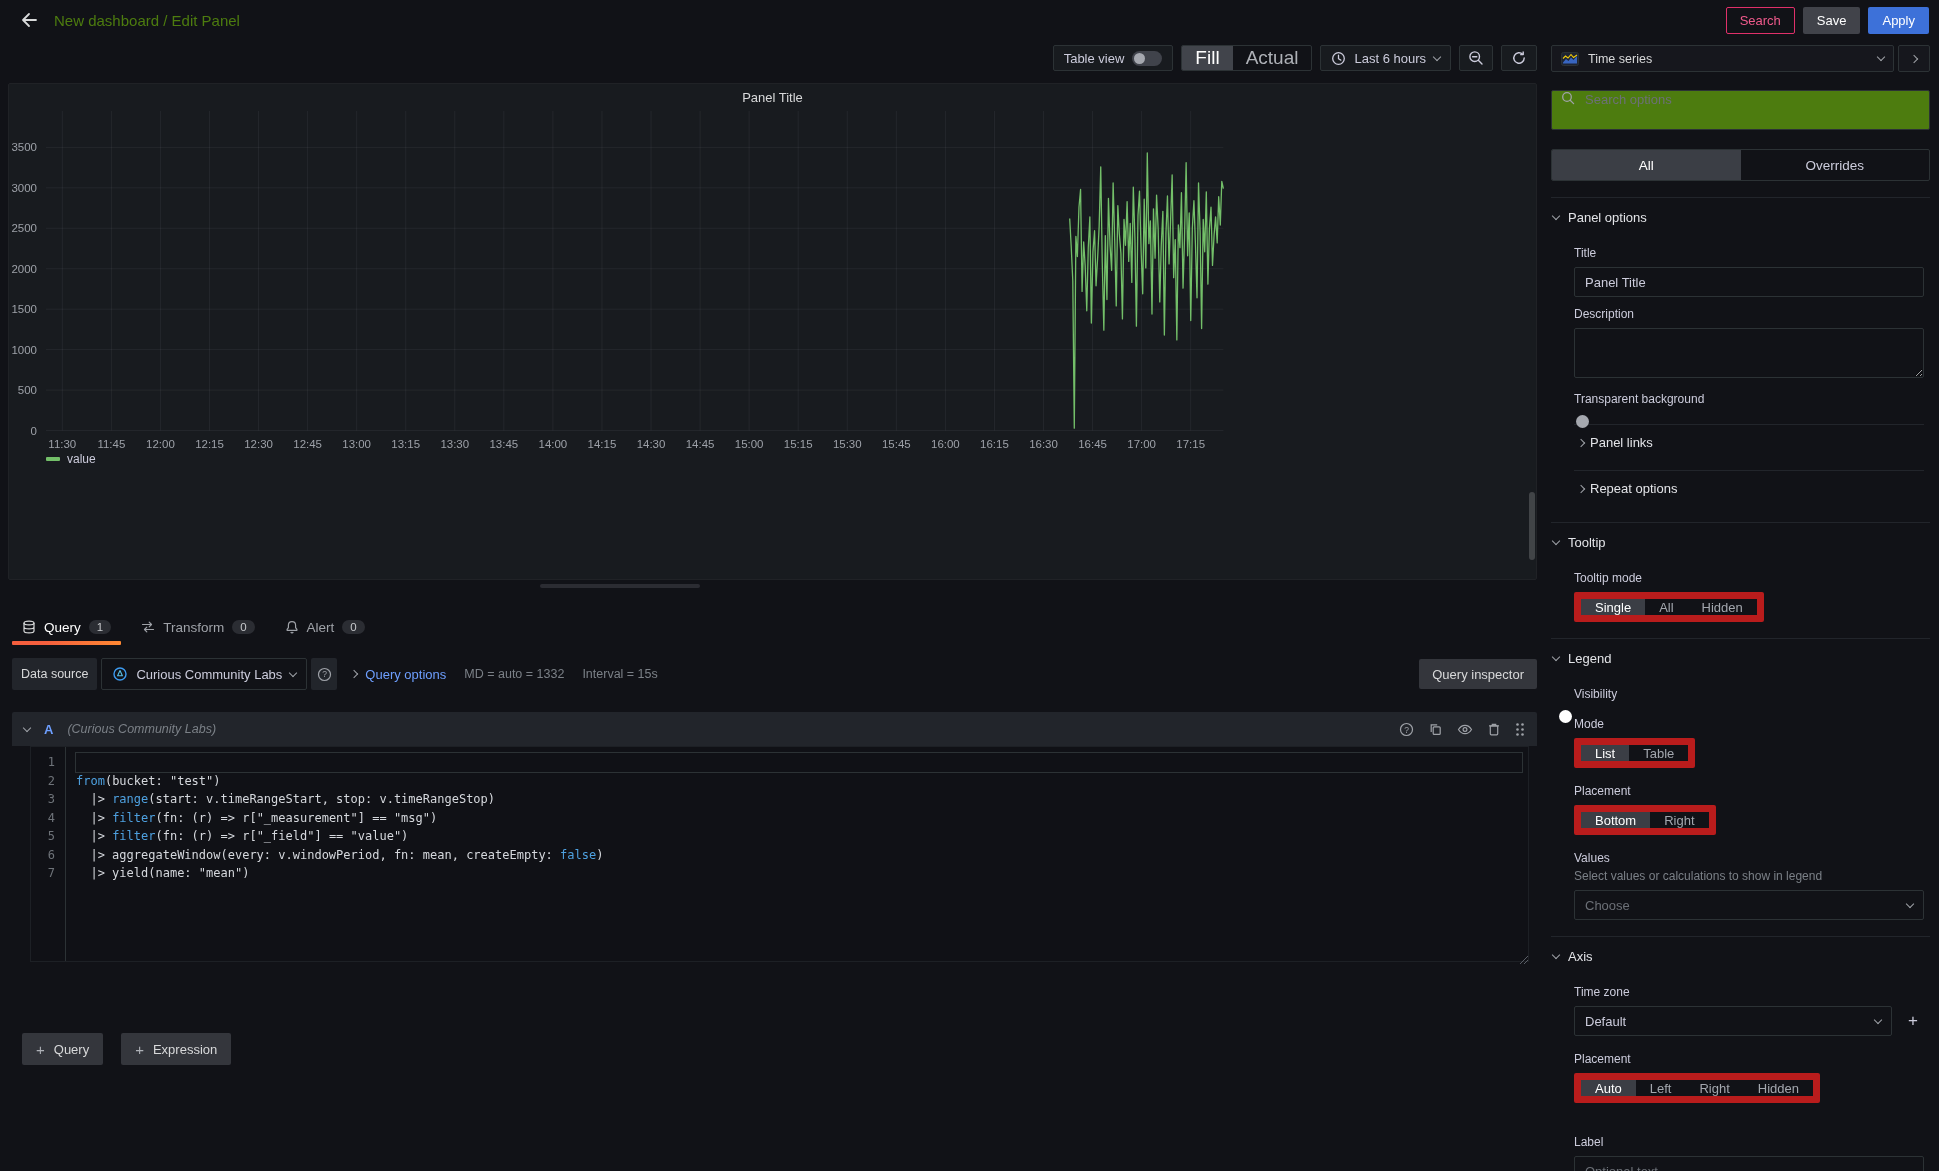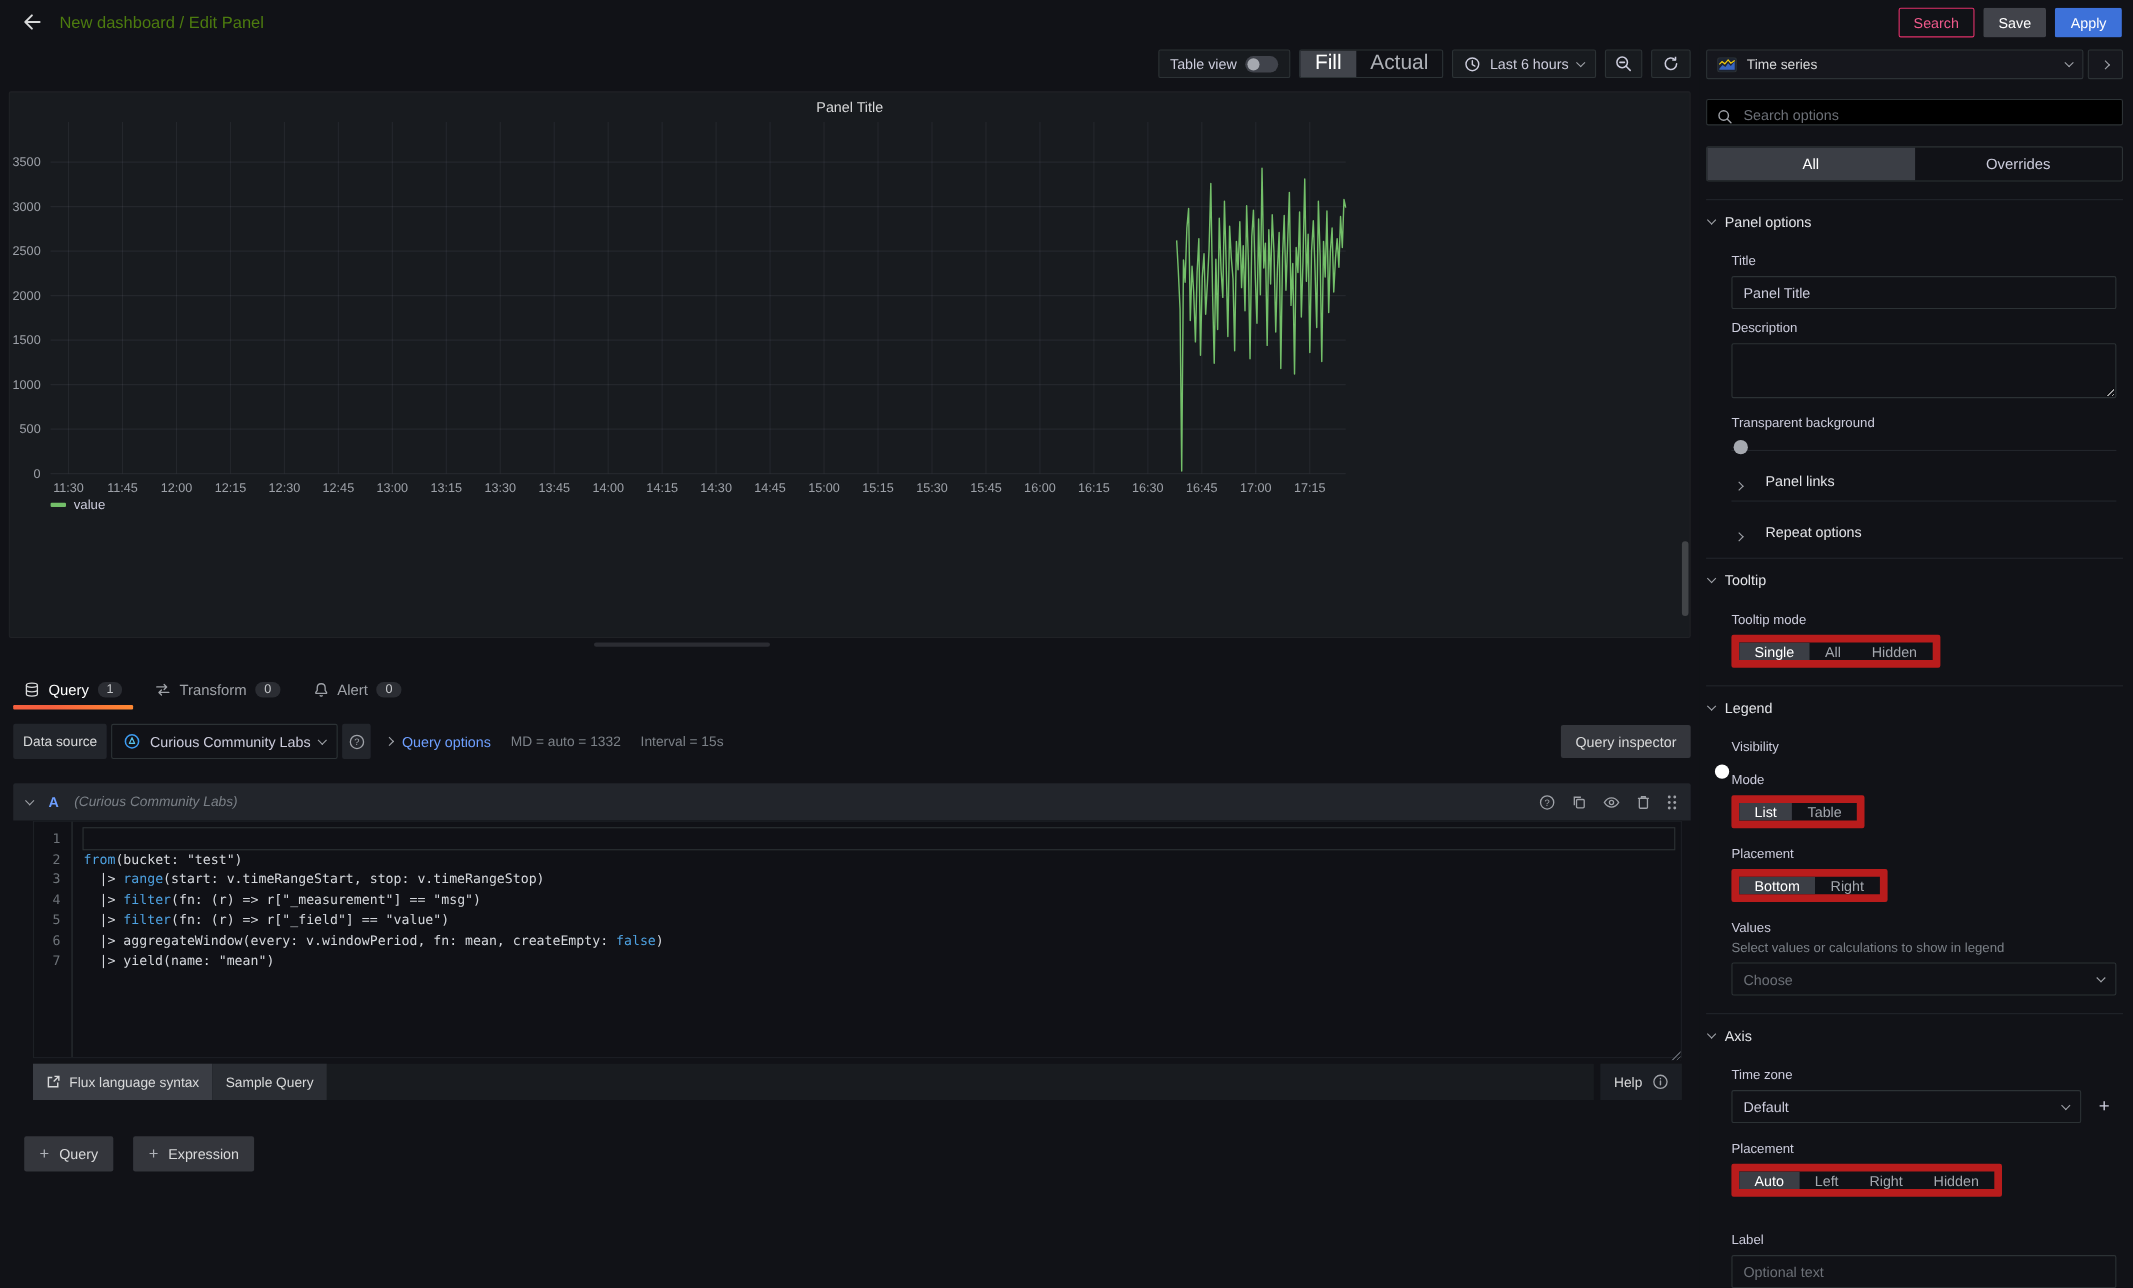--- a/index.html
+++ b/index.html
@@ -101,22 +101,22 @@
   .plus{font-size:15px;color:#aeb1b7;line-height:1;}
 
   
   .sidebar{position:absolute;top:40px;left:1545px;right:0;bottom:0;background:#111217;padding:0 9px 0 6px;overflow:hidden;}
   .viz-row{margin-top:5px;display:flex;gap:4px;}
   .viz-select{flex:1;height:27px;border:1px solid #2c3235;background:#16171d;border-radius:2px;
     display:flex;align-items:center;gap:9px;padding:0 9px;cursor:pointer;}
   .viz-select .lbl{font-size:12.5px;font-weight:500;color:#d8d9da;flex:1;}
   .viz-expand{width:32px;height:27px;border:1px solid #2c3235;background:#16171d;border-radius:2px;
     display:flex;align-items:center;justify-content:center;cursor:pointer;}
-  .search-box{margin-top:18px;height:24px;border:1px solid #2c3235;background:#000000;border-radius:2px;
-    display:flex;align-items:flex-end;gap:8px;padding:0 9px;}
+  .search-box{margin-top:18px;height:40px;border:1px solid #2c3235;background:#4d7c0f;border-radius:2px;
+    display:flex;align-items:flex-start;gap:8px;padding:0 9px;}
   .search-box input{background:transparent;border:none;outline:none;color:#ccccdc;font-size:13px;width:100%;
     font-family:"Liberation Sans",sans-serif;}
   .search-box input::placeholder{color:#6c7077;}
   .sb-tabs{margin-top:19px;height:32px;border:1px solid #2c3235;border-radius:2px;display:flex;background:#111217;overflow:hidden;}
   .sb-tab{flex:1;display:flex;align-items:center;justify-content:center;font-size:13.5px;color:#ccccdc;cursor:pointer;}
   .sb-tab.sel{background:#3b3e45;color:#fff;font-weight:500;}
   .sb-sections{margin-top:16px;}
   .sb-section{border-top:1px solid #22252b;padding:0 2px 16px 2px;}
   .sec-head{display:flex;align-items:center;gap:9px;height:38px;cursor:pointer;}
   .sec-title{font-size:13px;font-weight:500;color:#e3e4e8;}
@@ -126,21 +126,21 @@
   .input{height:30px;width:100%;background:#111217;border:1px solid #2c3235;border-radius:2px;color:#ccccdc;
     font-size:13px;padding:0 10px;font-family:"Liberation Sans",sans-serif;outline:none;}
   .input::placeholder{color:#6c7077;}
   textarea.input{height:50px;resize:vertical;padding-top:6px;}
   .selectbox{height:30px;display:flex;align-items:center;justify-content:space-between;background:#111217;
     border:1px solid #2c3235;border-radius:2px;padding:0 10px;font-size:13px;color:#ccccdc;cursor:pointer;}
   .selectbox .ph{color:#6c7077;}
   .rgroup{display:inline-flex;height:30px;border:7px solid #b91c1c;border-radius:2px;background:#111217;overflow:hidden;}
   .ropt{display:flex;align-items:center;padding:0 14px;font-size:13px;color:#a3a7ae;cursor:pointer;}
   .ropt.sel{background:#3b3e45;color:#fff;font-weight:500;}
-  .collapse-row{display:flex;align-items:flex-end;gap:21px;height:36px;border-top:1px solid #22252b;
+  .collapse-row{display:flex;align-items:center;gap:6px;height:36px;border-top:1px solid #22252b;
     margin-top:10px;cursor:pointer;padding-left:4px;}
   .collapse-row .t{font-size:13px;font-weight:500;color:#e3e4e8;}
   .tz-row{display:flex;align-items:center;gap:10px;}
   .tz-row .selectbox{flex:1;}
   .plus-btn{width:22px;text-align:center;font-size:17px;color:#ccccdc;cursor:pointer;}
 </style>
 </head>
 <body>
 
 <header class="topbar">
@@ -386,43 +386,20 @@
         <div>3</div>
         <div>4</div>
         <div>5</div>
         <div>6</div>
         <div>7</div>
       </div>
     <div class="code-lines" id="code-lines"><div class="cl active"> </div><div class="cl"><span class="kw">from</span>(bucket: "test")</div><div class="cl">  |&gt; <span class="kw">range</span>(start: v.timeRangeStart, stop: v.timeRangeStop)</div><div class="cl">  |&gt; <span class="kw">filter</span>(fn: (r) =&gt; r["_measurement"] == "msg")</div><div class="cl">  |&gt; <span class="kw">filter</span>(fn: (r) =&gt; r["_field"] == "value")</div><div class="cl">  |&gt; aggregateWindow(every: v.windowPeriod, fn: mean, createEmpty: <span class="kw">false</span>)</div><div class="cl">  |&gt; yield(name: "mean")</div></div>
   </div>
   <div class="code-resize"></div>
 
-  <div class="q-footer">
-    <div class="q-chip chip-flux">
-      <span class="icon">
-        <svg width="13" height="13" viewBox="0 0 13 13">
-            <path d="M5.5 2.5H2v8.5h8.5V7" stroke="#d8d9da" fill="none" stroke-width="1.3"></path>
-            <path d="M7.5 1.5H11.5V5.5M11.5 1.5 6.8 6.2" stroke="#d8d9da" fill="none" stroke-width="1.3"></path>
-          </svg>
-      </span>
-      <span>Flux language syntax</span>
-    </div>
-    <div class="q-chip chip-sample">Sample Query</div>
-    <div class="q-spacer"></div>
-    <div class="q-gap"></div>
-    <div class="q-chip chip-help">
-      <span>Help</span>
-      <span class="icon">
-        <svg width="15" height="15" viewBox="0 0 15 15">
-            <circle cx="7.5" cy="7.5" r="6" stroke="#9fa2a8" fill="none" stroke-width="1.2"></circle>
-            <path d="M7.5 6.8v3.4M7.5 4.5v.2" stroke="#9fa2a8" stroke-width="1.3" stroke-linecap="round"></path>
-          </svg>
-      </span>
-    </div>
-  </div>
 </div>
 
 <div class="add-row">
   <div class="add-btn">
     <span class="plus">+</span>
     <span>Query</span>
   </div>
   <div class="add-btn">
     <span class="plus">+</span>
     <span>Expression</span>

